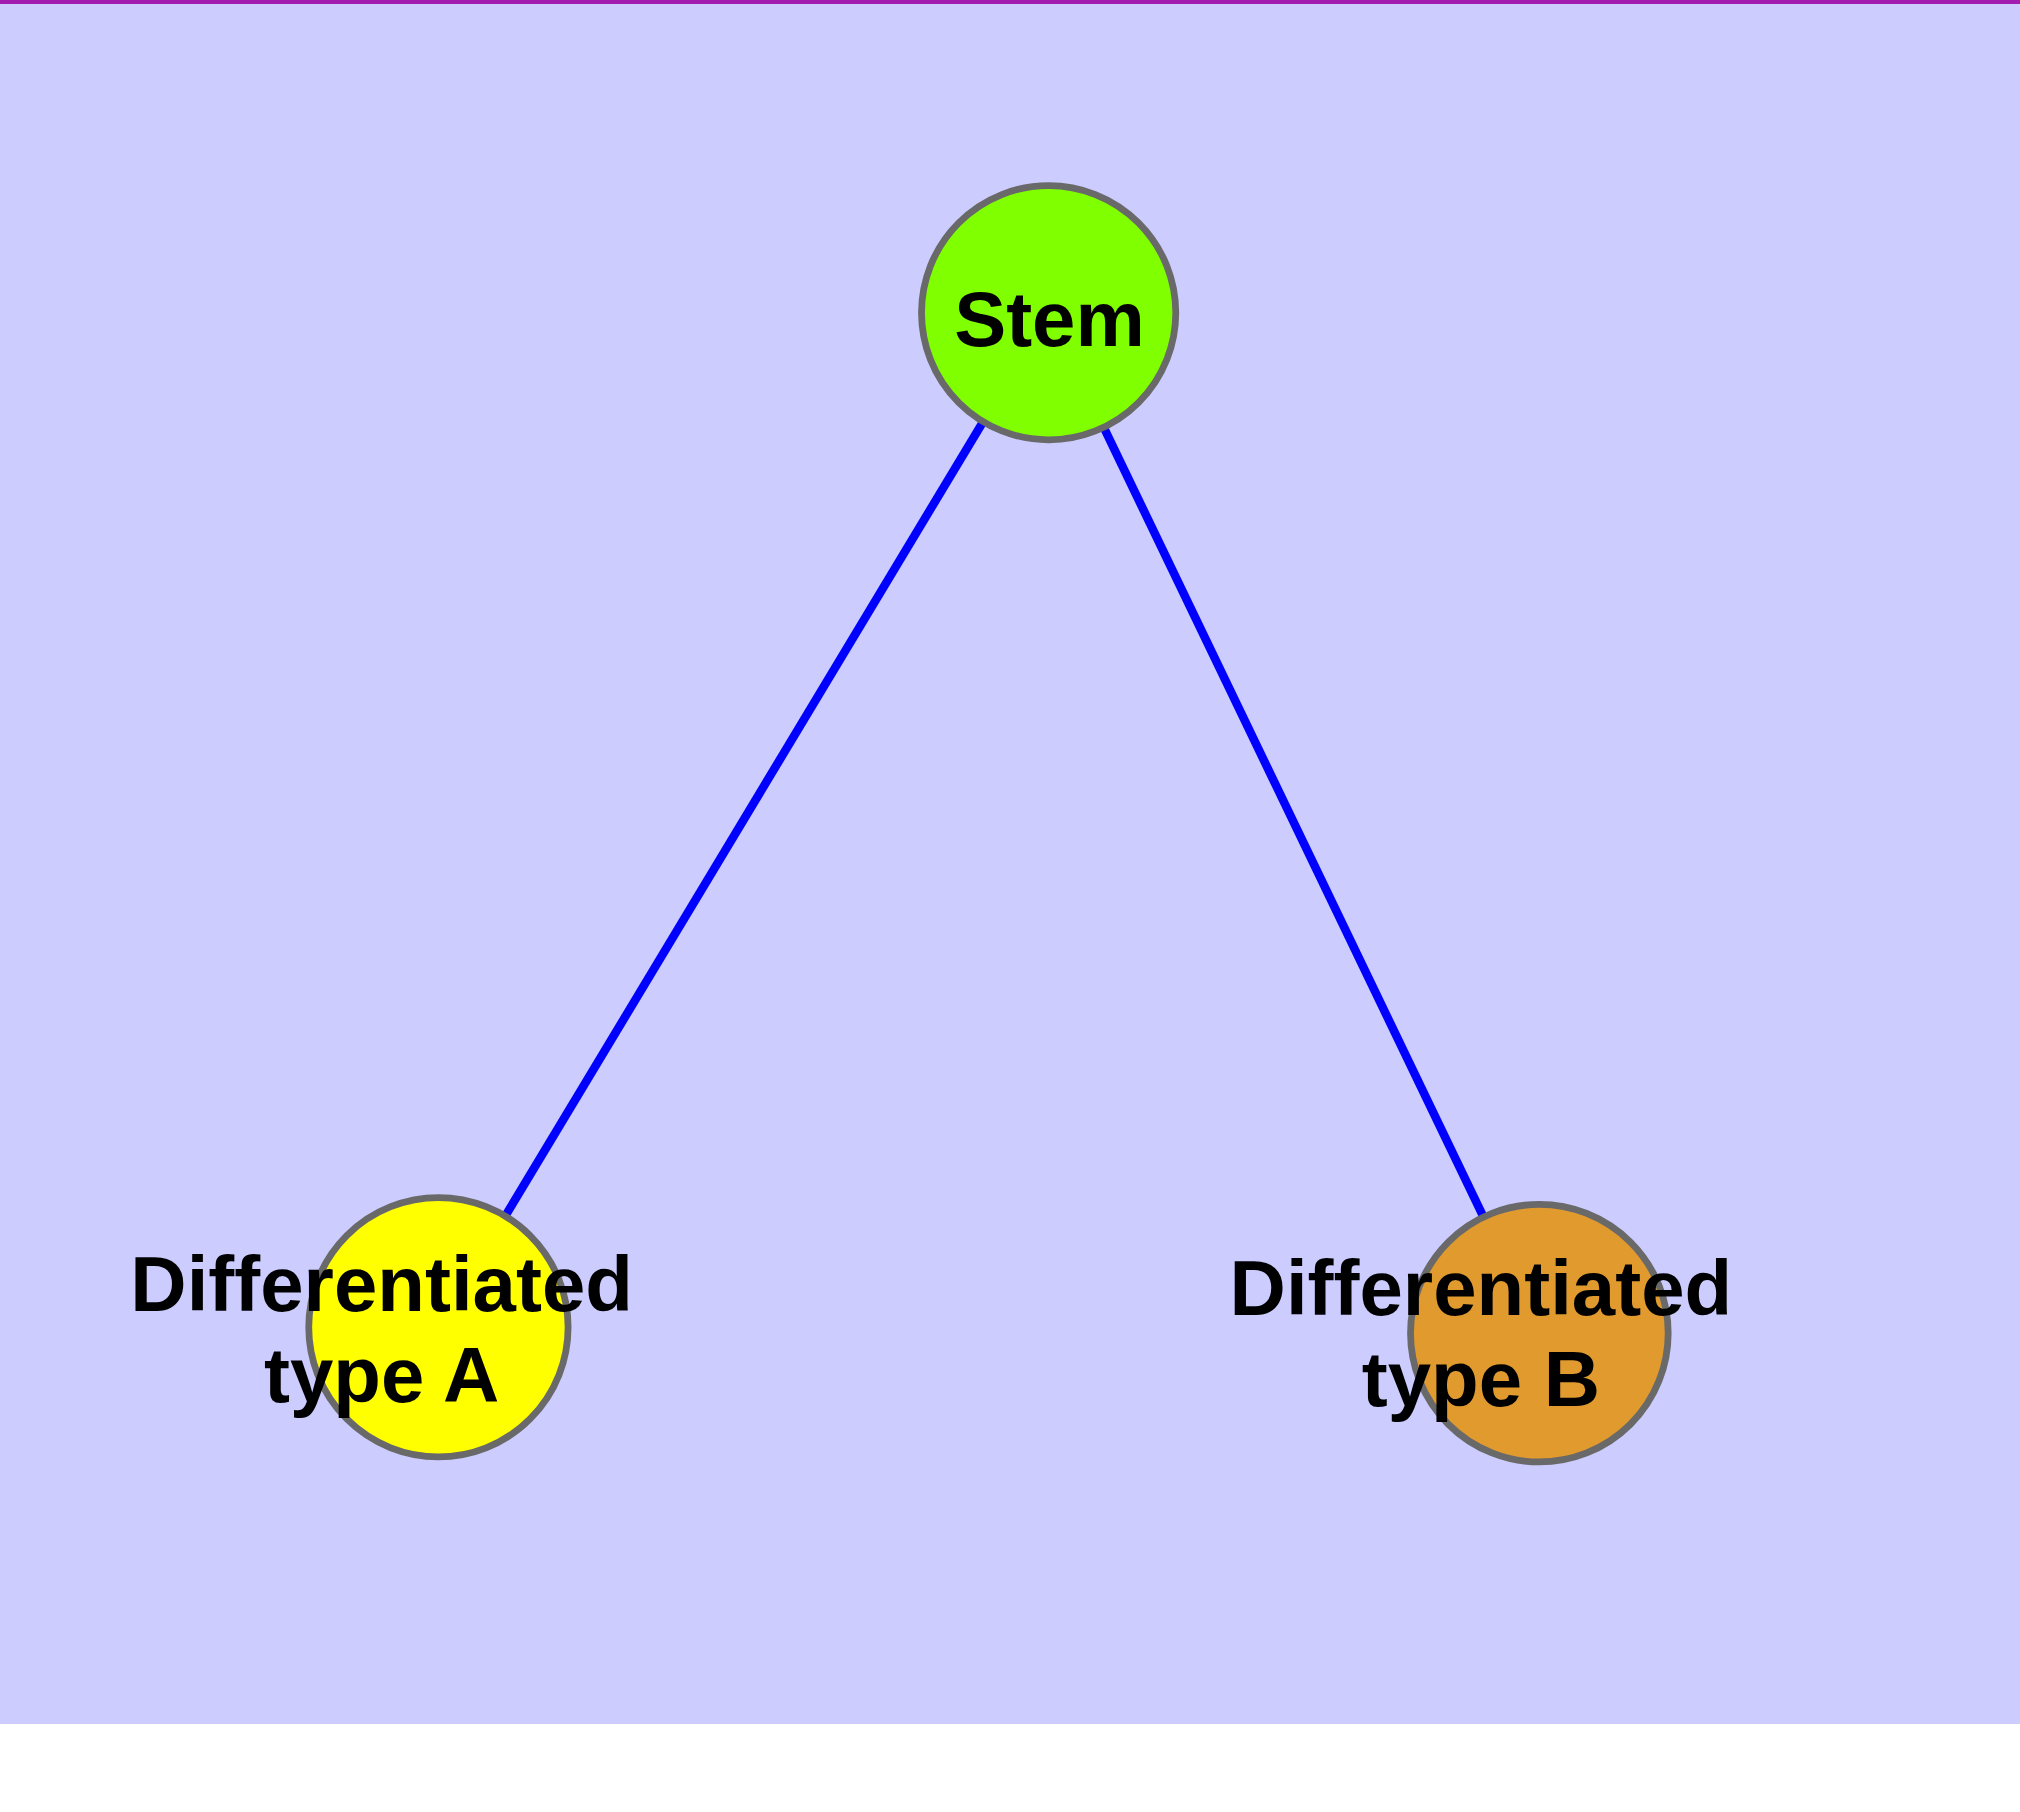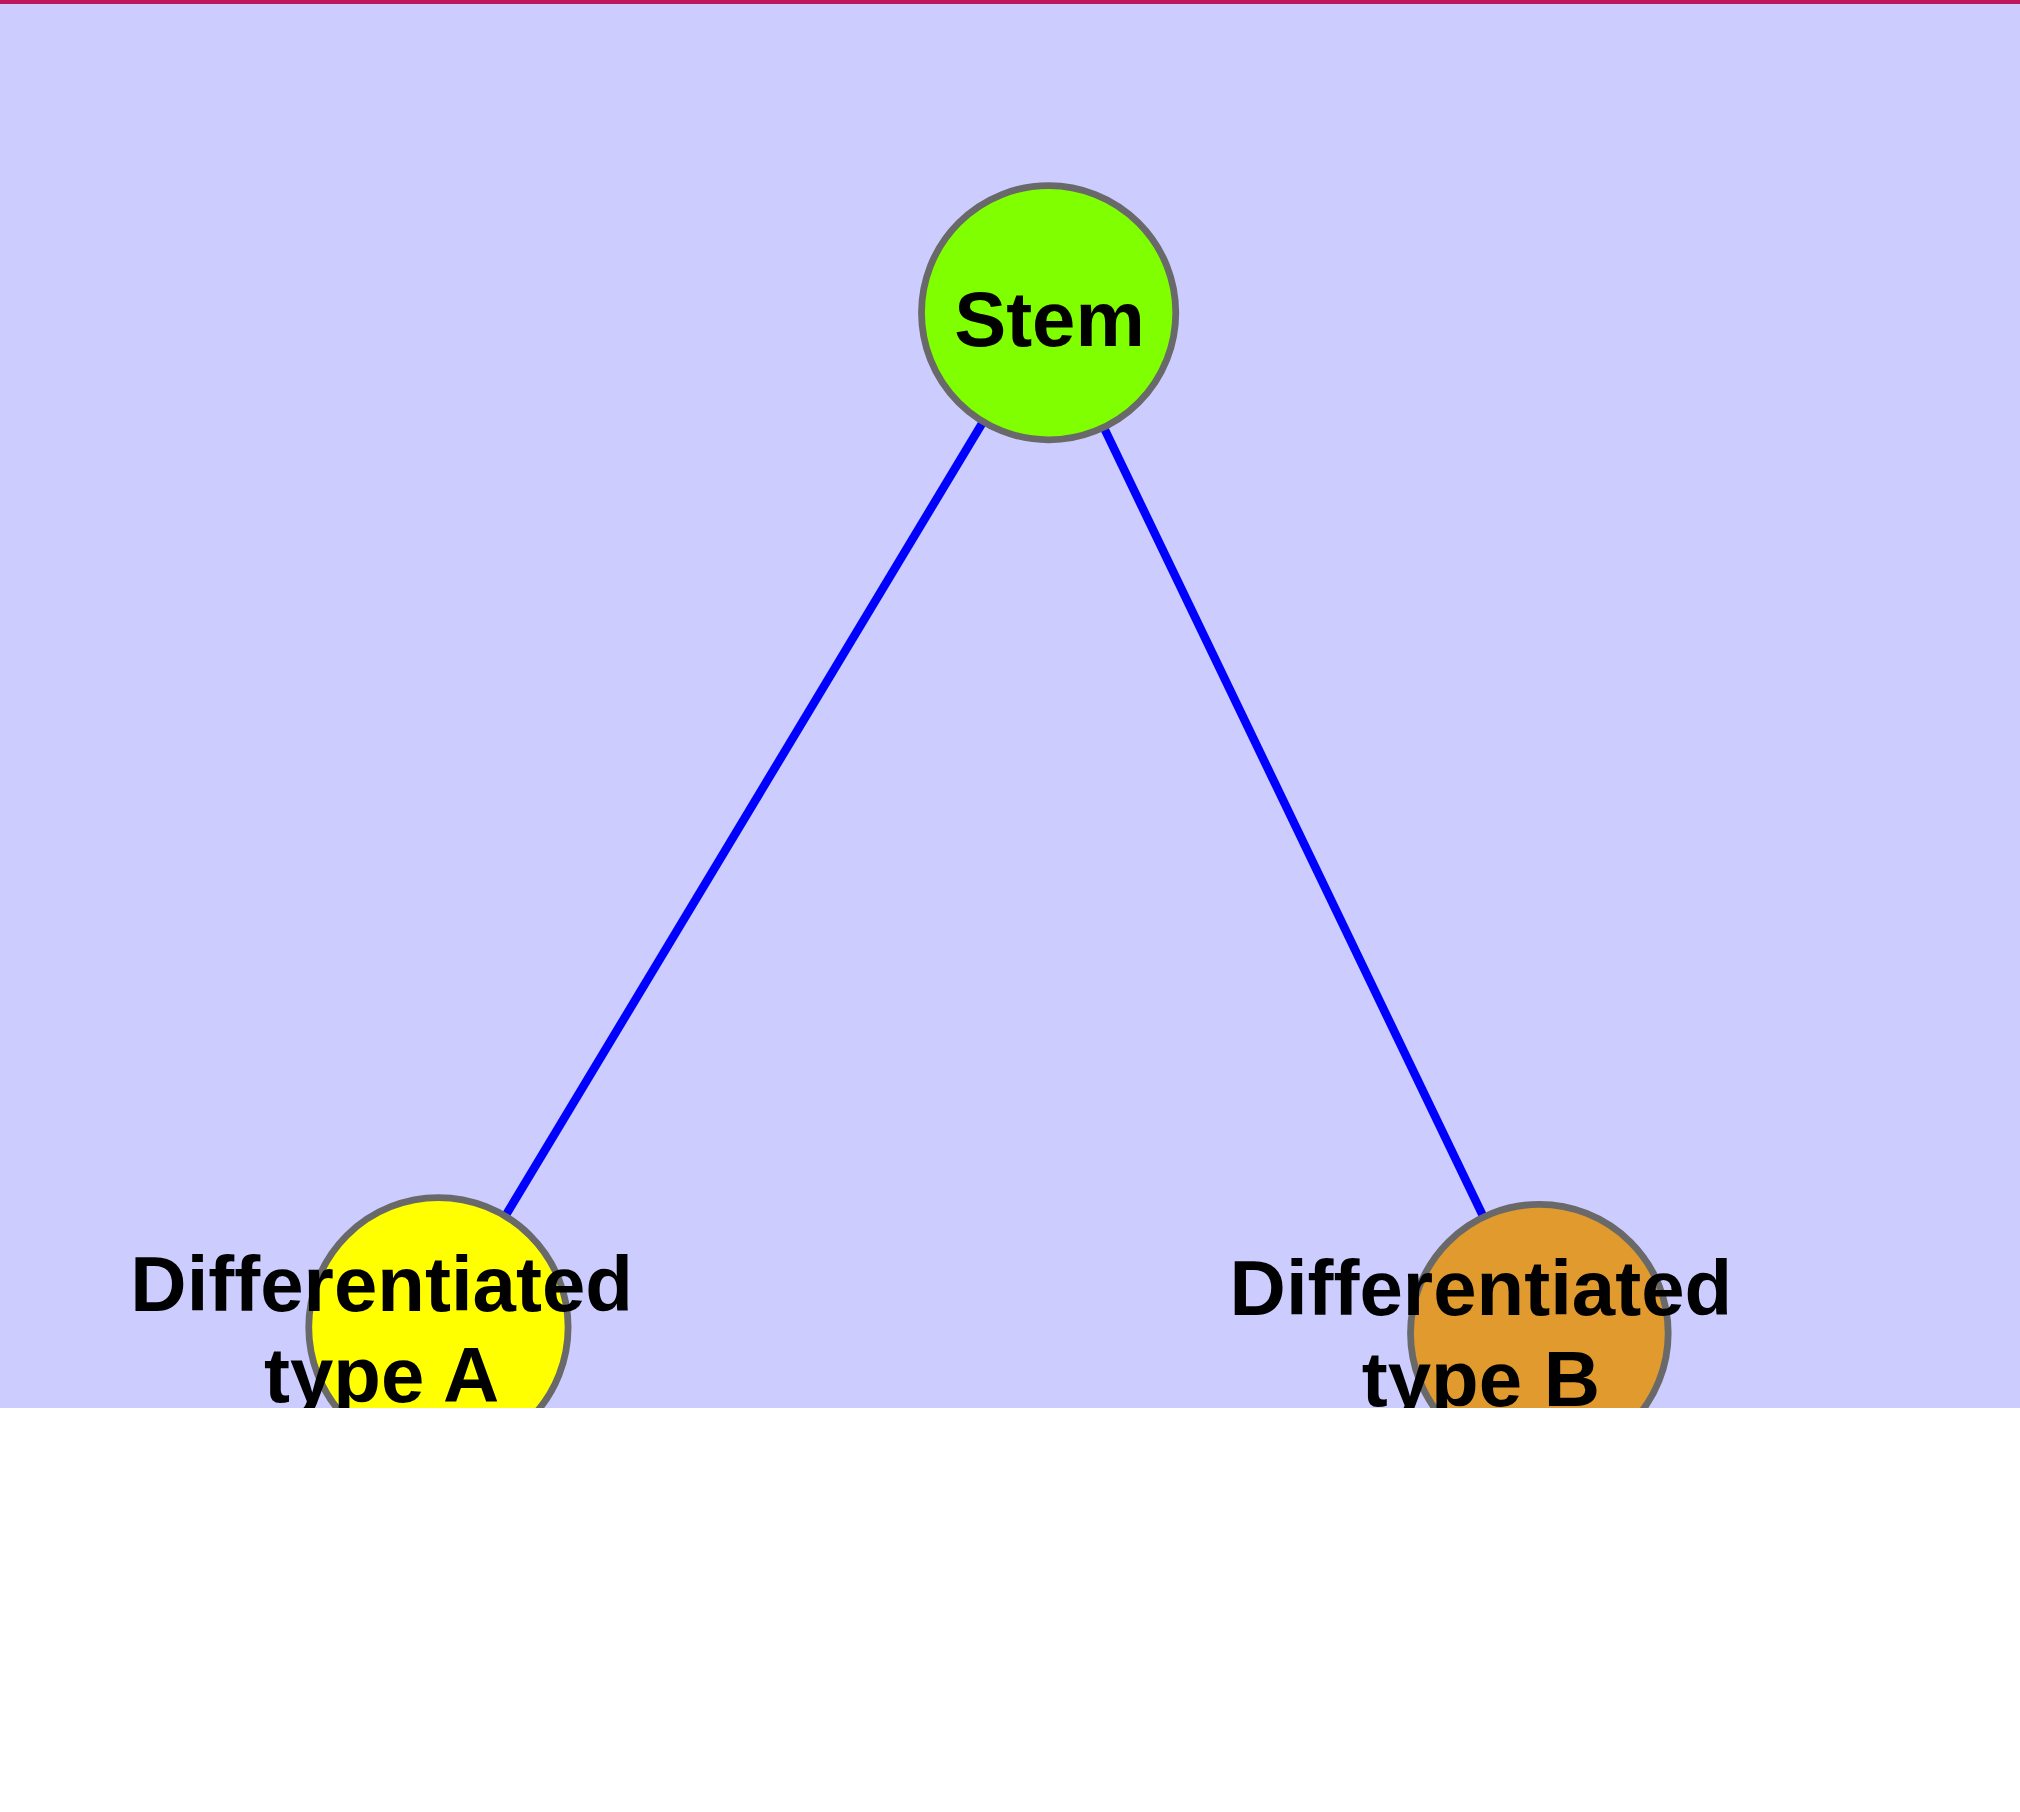--- a/index.html
+++ b/index.html
@@ -4,22 +4,22 @@
 <title>Cell Differentiation Graph</title>
 <style>
   html, body {
     margin: 0;
     padding: 0;
     background: #ffffff;
   }
   #canvas {
     position: relative;
     width: 2021px;
-    height: 1408px;
-    background: #be185d;
+    height: 1724px;
+    background: #a21caf;
     overflow: hidden;
     font-family: "Liberation Sans", sans-serif;
   }
   #plot-area {
     position: absolute;
     left: 0;
     top: 4.2px;
     width: 2021px;
     height: 1797px;
     background: #ccccff;

